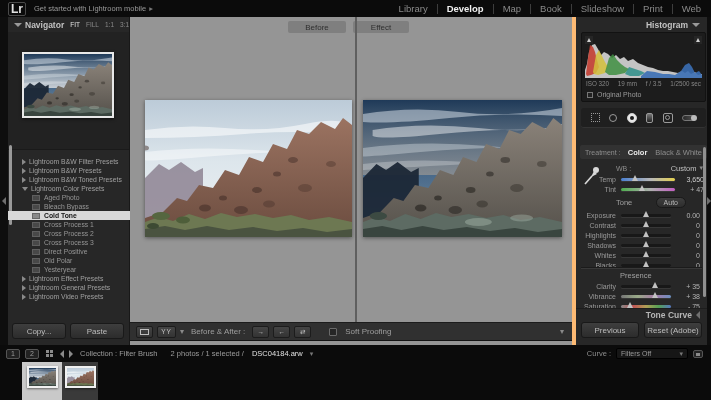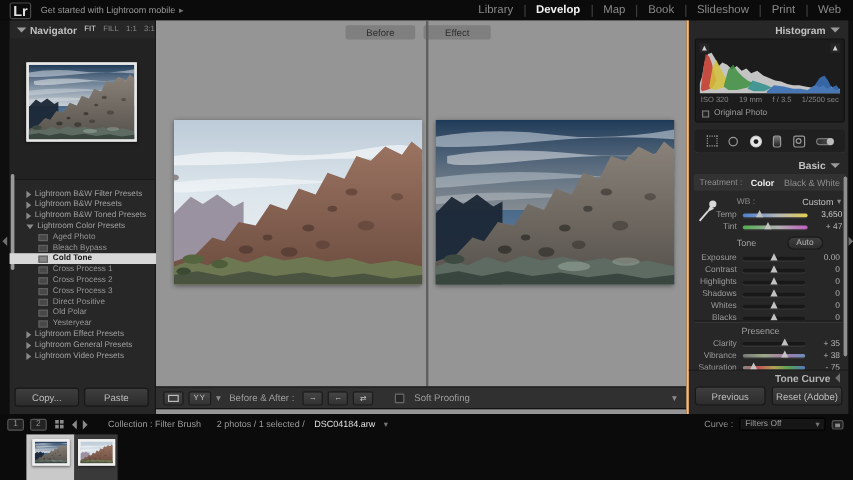--- a/index.html
+++ b/index.html
@@ -73,21 +73,21 @@
            color:#c4c4c4; font-size:6.5px; display:flex; align-items:center; justify-content:center; }
   #loupe-chip { width:17px; } #loupe-chip i { width:9px; height:6px; border:1px solid #bdbdbd; display:block; }
   #yy-chip { width:19px; letter-spacing:1px; }
   #ba-label { font-size:8px; color:#9e9e9e; margin:0 3px; }
   .bachip { width:17px; }
   #sp-box { width:8px; height:8px; background:#262626; border:1px solid #6a6a6a; border-radius:1px; margin-left:14px; }
   #sp-label { font-size:8px; color:#9e9e9e; margin-left:4px; }
   #ct-caret { margin-left:auto; color:#8a8a8a; font-size:8px; }
 
   
-  #rightpanel { position:absolute; left:572px; top:17px; width:135px; height:328px; background:#272727; border-left:2px solid #fdba74; }
+  #rightpanel { position:absolute; left:572px; top:17px; width:135px; height:328px; background:#272727; border-left:4px solid #fdba74; }
   .phead { display:flex; align-items:center; justify-content:flex-end; gap:4px; padding:0 7px; height:15px; }
   .phead .ttl { font-size:8.5px; font-weight:bold; color:#c2c2c2; }
   #histbox { position:absolute; left:5px; top:15px; width:125px; height:70px; background:#1c1c1c; border:1px solid #121212; border-radius:2px; }
   #histbox svg { position:absolute; left:3px; top:3px; width:117px; height:42px; }
   .clipbox { position:absolute; top:3px; width:8px; height:8px; background:rgba(40,40,40,.85); display:flex; align-items:center; justify-content:center; }
   .clipbox i { width:0; height:0; border-left:2.5px solid transparent; border-right:2.5px solid transparent; border-bottom:4px solid #cfcfcf; }
   #clip-l { left:3px; } #clip-r { right:3px; }
   #histinfo { position:absolute; left:4px; right:4px; top:47px; display:flex; justify-content:space-between; font-size:6.3px; color:#868686; }
   #origrow { position:absolute; left:5px; top:58px; display:flex; align-items:center; gap:4px; }
   #origrow .cb { width:6px; height:6px; border:1px solid #777; background:#222; }
@@ -148,21 +148,21 @@
 
   
   #filmstrip { position:absolute; left:0; top:345px; width:711px; height:55px; background:#0b0b0b; }
   #fsbar { height:17px; display:flex; align-items:center; gap:5px; padding:0 8px 0 6px; }
   .monchip { width:14px; height:10px; border:1px solid #555; background:#222; border-radius:2px; color:#9a9a9a;
              font-size:7px; display:flex; align-items:center; justify-content:center; }
   #gridico { width:7px; height:7px; position:relative; margin:0 2px; }
   #gridico i { position:absolute; width:3px; height:3px; background:#8a8a8a; }
   #gridico i:nth-child(2){ left:4px; } #gridico i:nth-child(3){ top:4px; } #gridico i:nth-child(4){ left:4px; top:4px; }
   .fsarrow { color:#8a8a8a; font-size:8px; }
-  #fs-coll { font-size:7.5px; color:#9c9c9c; margin-left:12px; }
+  #fs-coll { font-size:7.5px; color:#9c9c9c; margin-left:2px; }
   #fs-sel { font-size:7.5px; color:#9c9c9c; margin-left:8px; }
   #fs-file { font-size:7.5px; color:#e0e0e0; margin-left:3px; }
   #fs-caret { color:#777; font-size:7px; margin-left:2px; }
   #fs-right { margin-left:auto; display:flex; align-items:center; gap:5px; }
   #filter-label { font-size:7.5px; color:#8d8d8d; }
   #filter-dd { width:72px; height:11px; background:#161616; border:1px solid #000; border-top-color:#000; border-radius:2px;
                display:flex; align-items:center; padding:0 4px; color:#9a9a9a; font-size:7px; }
   #filter-dd .cv { margin-left:auto; color:#777; }
   #fs-toggle { width:10px; height:8px; border:1px solid #555; border-radius:2px; background:#222; position:relative; }
   #fs-toggle i { position:absolute; left:2px; top:2px; width:4px; height:3px; background:#8a8a8a; }
@@ -460,24 +460,20 @@
             <i></i>
           </i>
         </span>
       <span class="tsi">
           <i id="brush-i">
             <i></i>
           </i>
         </span>
     </div>
 
-    <div class="phead" id="basichead">
-      <span class="ttl">Basic</span>
-      <i class="tri-d"></i>
-    </div>
 
     <div id="wbblock">
       <svg id="dropper" viewBox="0 0 18 20">
           <use href="#dropper-art"></use>
         </svg>
       <div id="wbrow">
         <span class="wl">WB :</span>
         <span class="wv">Custom</span>
         <span class="wc">▾</span>
       </div>

